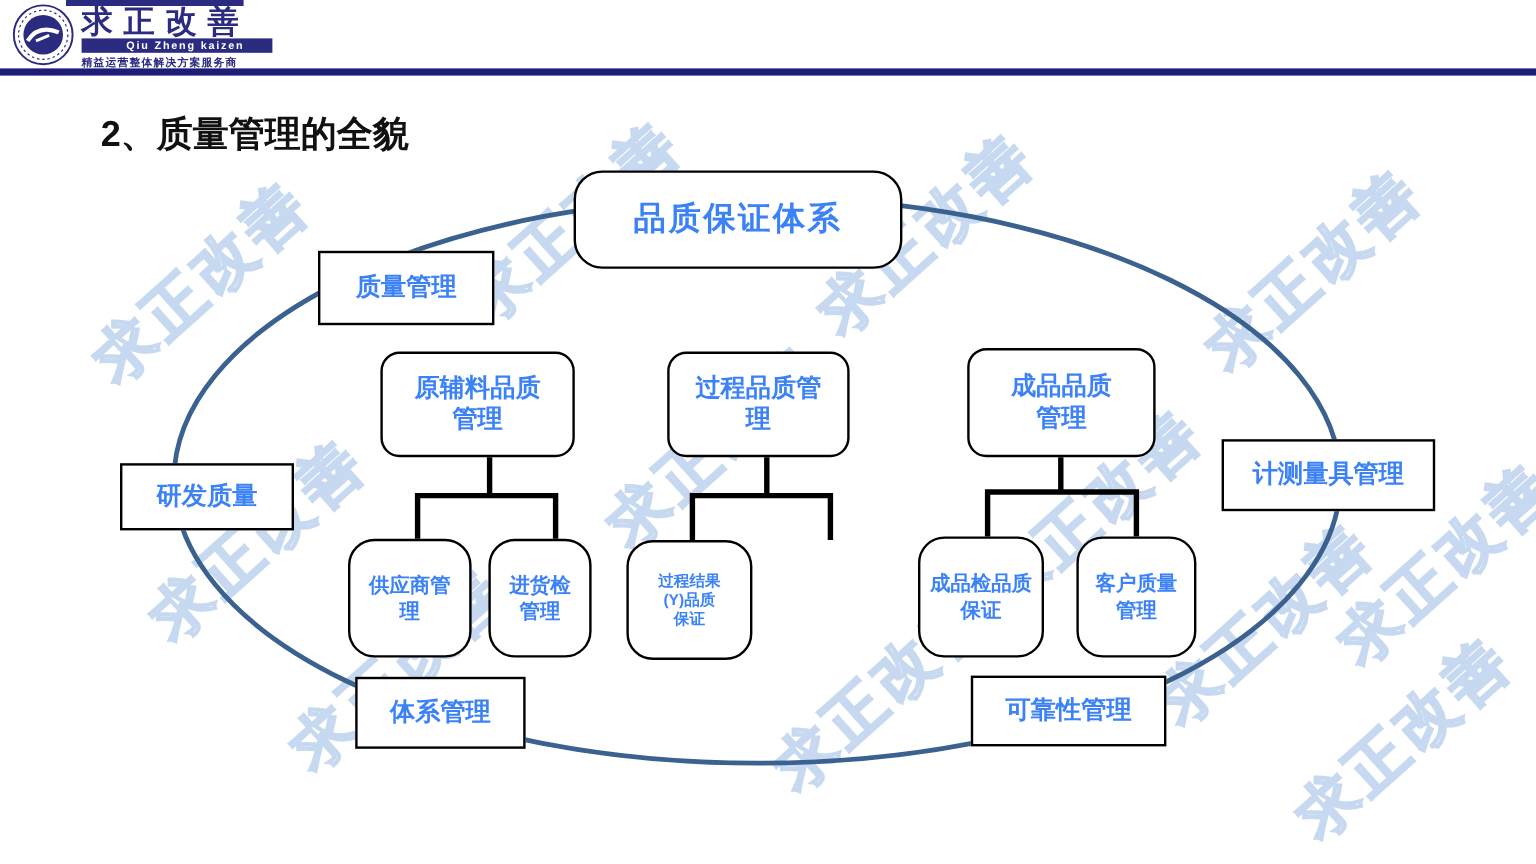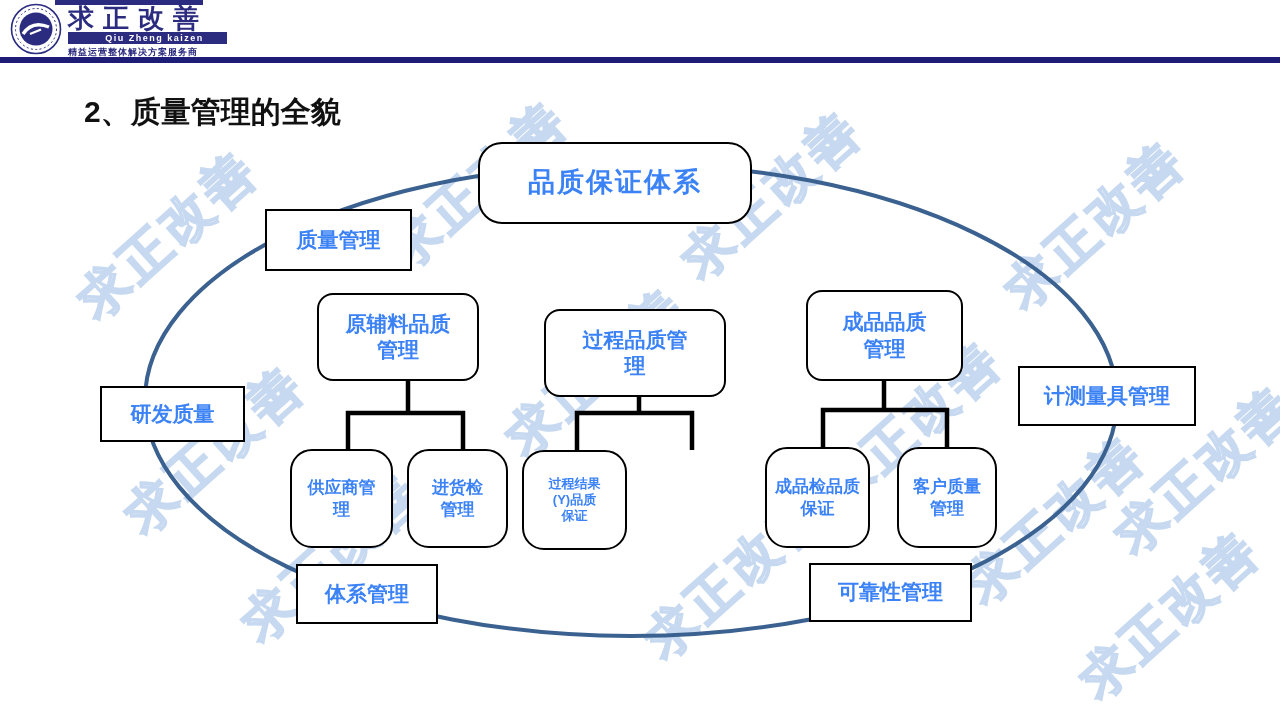--- a/index.html
+++ b/index.html
@@ -86,28 +86,28 @@
   <div class="box root-box" style="left:478px;top:142px;width:274px;height:82px;">品质保证体系</div>
 
   <div class="box lbl21" style="left:265px;top:209px;width:147px;height:62px;">质量管理</div>
   <div class="box lbl21" style="left:100px;top:386px;width:145px;height:56px;">研发质量</div>
   <div class="box lbl21" style="left:1018px;top:366px;width:178px;height:60px;">计测量具管理</div>
   <div class="box lbl21" style="left:296px;top:564px;width:142px;height:60px;">体系管理</div>
   <div class="box lbl21" style="left:809px;top:563px;width:163px;height:59px;">可靠性管理</div>
 
   <div class="box rounded lbl21" style="left:317px;top:293px;width:162px;height:88px;">原辅料品质
 管理</div>
-  <div class="box rounded lbl21" style="left:544px;top:293px;width:182px;height:88px;margin-top:16px;">过程品质管
+  <div class="box rounded lbl21" style="left:556px;top:293px;width:152px;height:88px;">过程品质管
 理</div>
   <div class="box rounded lbl21" style="left:806px;top:290px;width:157px;height:91px;">成品品质
 管理</div>
 
   <div class="box rounded-sm lbl17" style="left:290px;top:449px;width:103px;height:99px;">供应商管
 理</div>
-  <div class="box rounded-sm lbl17" style="left:407px;top:449px;width:101px;height:99px;">进货检
+  <div class="box rounded-sm lbl17" style="left:407px;top:449px;width:86px;height:99px;">进货检
 管理</div>
   <div class="box rounded-sm lbl16" style="left:522px;top:450px;width:105px;height:100px;">过程结果
 (Y)品质
 保证</div>
   <div class="box rounded-sm lbl17" style="left:765px;top:447px;width:105px;height:101px;">成品检品质
 保证</div>
   <div class="box rounded-sm lbl17" style="left:897px;top:447px;width:100px;height:101px;">客户质量
 管理</div>
 
 

